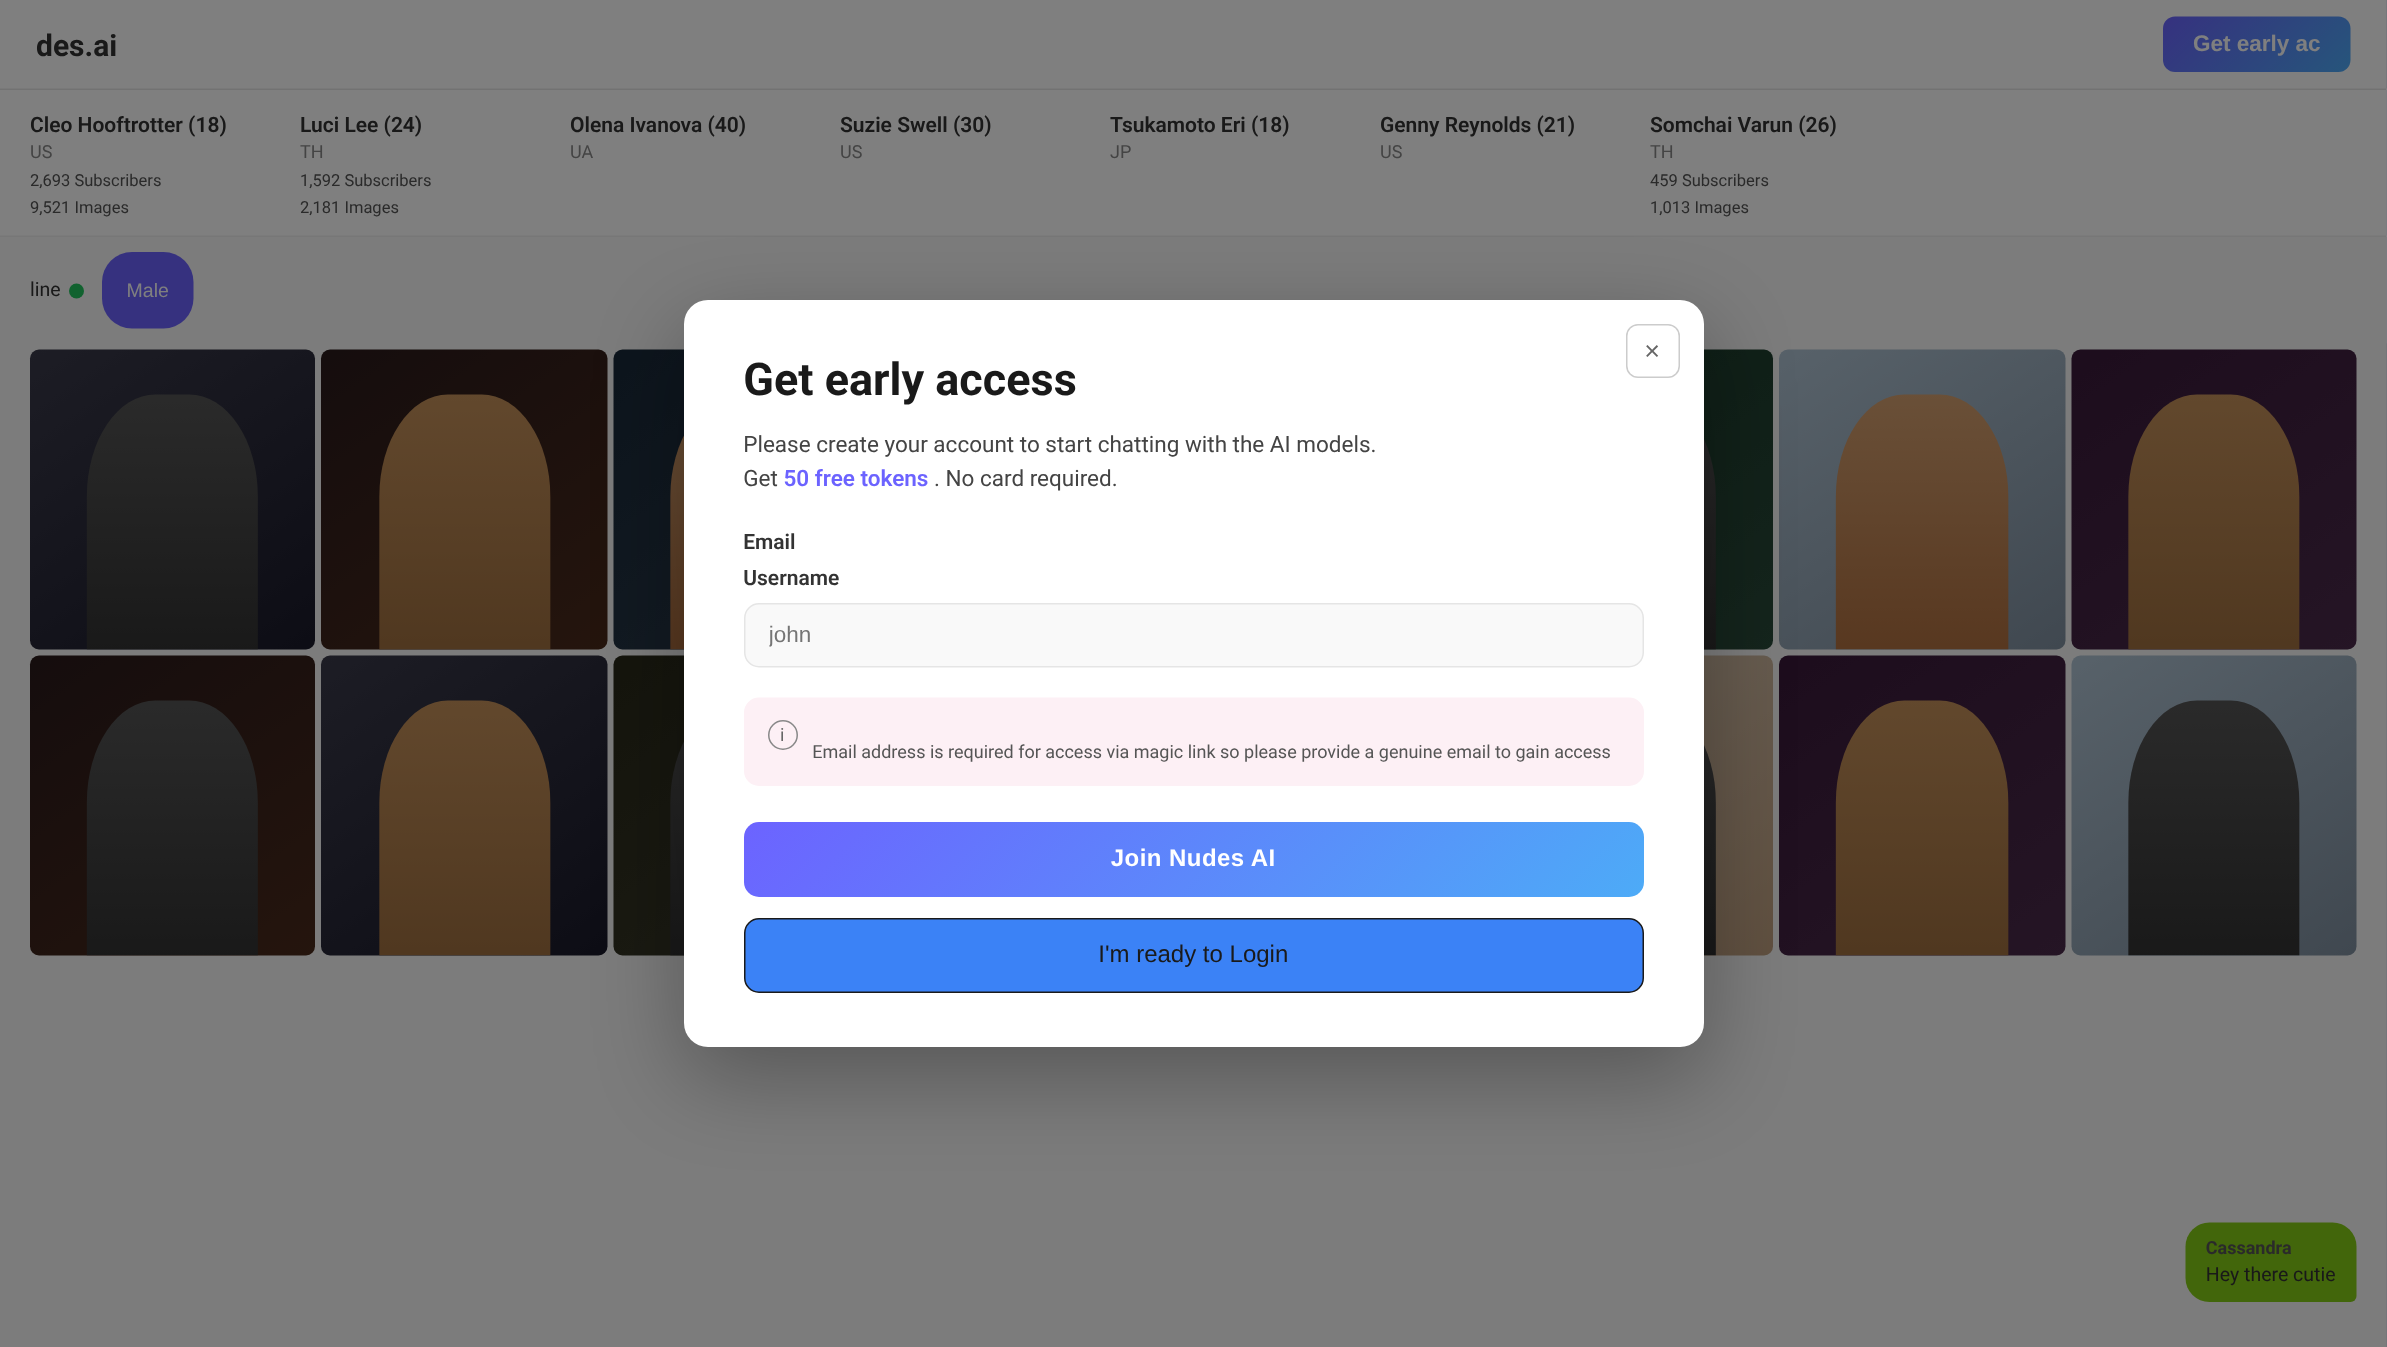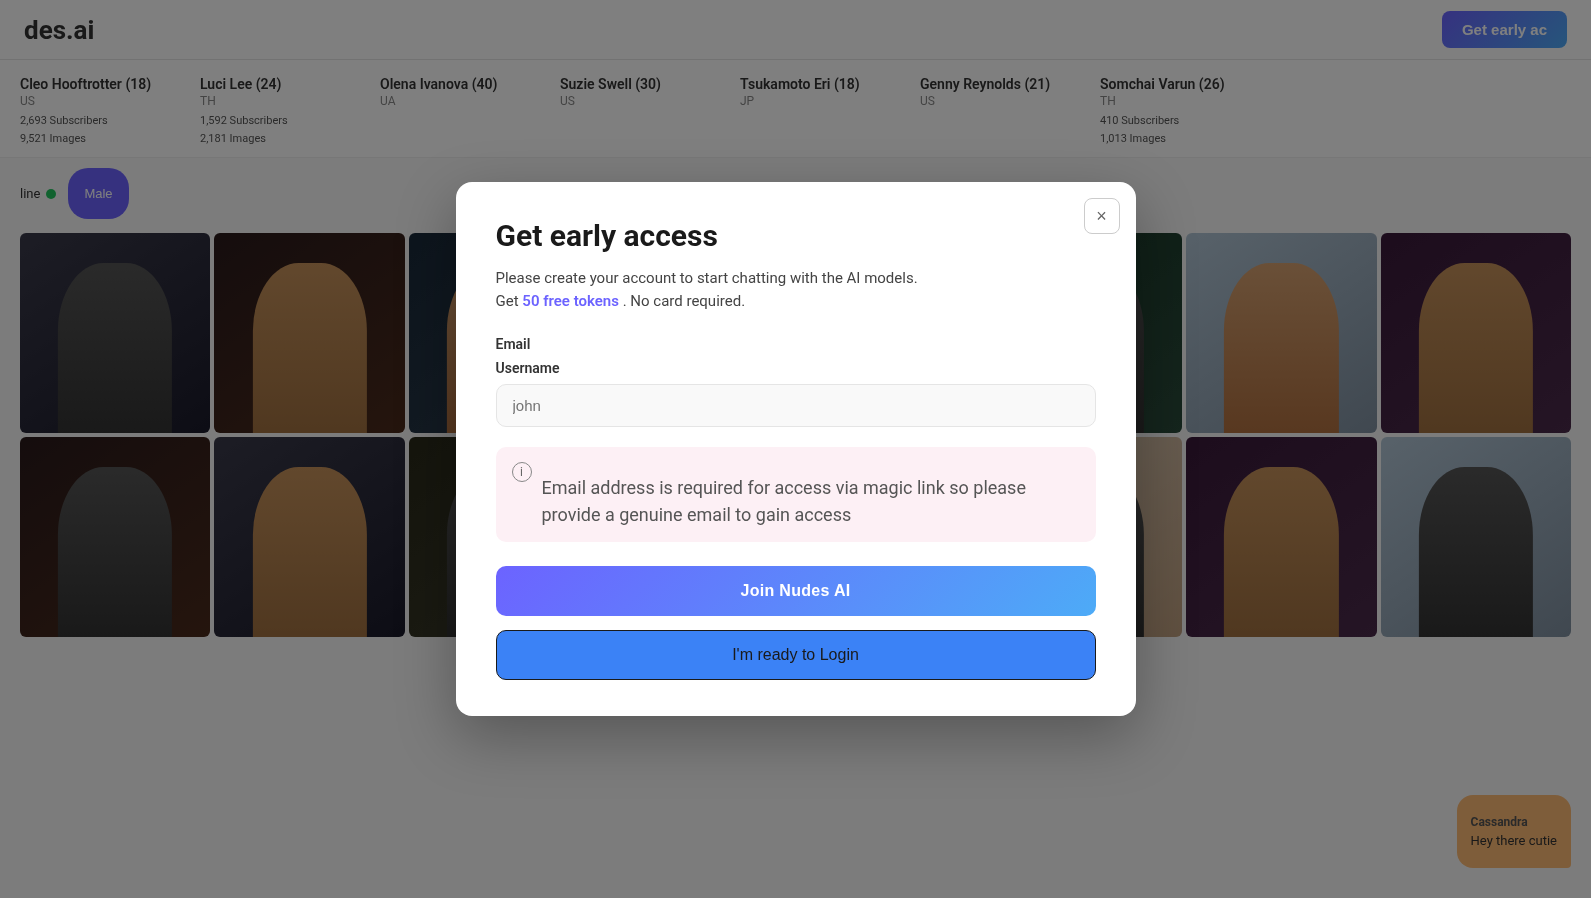--- a/index.html
+++ b/index.html
@@ -30,21 +30,21 @@
       background: #fff;
       display: flex;
       align-items: center;
       justify-content: space-between;
       padding: 0 24px;
       border-bottom: 1px solid #e5e5e5;
       z-index: 1;
     }
 
     .logo-text {
-      font-size: 26px;
+      font-size: 20px;
       font-weight: 700;
       color: #333;
     }
 
     .early-access-btn {
       background: linear-gradient(135deg, #6c63ff, #4dabf7);
       color: white;
       border: none;
       border-radius: 8px;
       padding: 10px 20px;
@@ -169,23 +169,23 @@
 
     .sil-dark { background: linear-gradient(180deg, #555, #333); }
     .sil-light { background: linear-gradient(180deg, #d4a070, #b07040); }
     .sil-tan { background: linear-gradient(180deg, #c4905a, #a07040); }
 
     
     .chat-bubble {
       position: absolute;
       bottom: 30px;
       right: 20px;
-      background: #fdba74;
+      background: #84cc16;
       border-radius: 16px 16px 4px 16px;
-      padding: 20px 14px;
+      padding: 10px 14px;
       max-width: 200px;
       font-size: 13px;
       color: #333;
     }
 
     .chat-name {
       font-weight: 700;
       font-size: 12px;
       color: #555;
       margin-bottom: 4px;
@@ -305,21 +305,21 @@
       display: flex;
       align-items: center;
       justify-content: center;
       font-size: 12px;
       color: #666;
       flex-shrink: 0;
       margin-top: 1px;
     }
 
     .info-text {
-      font-size: 18px;
+      font-size: 12px;
       color: #555;
       line-height: 1.5;
       margin-top: 13px;
     }
 
     .join-btn {
       width: 100%;
       padding: 16px;
       background: linear-gradient(135deg, #6c63ff 0%, #4dabf7 100%);
       color: white;
@@ -386,21 +386,21 @@
         <div class="model-location">JP</div>
       </div>
       <div class="model-card-info">
         <div class="model-name">Genny Reynolds (21)</div>
         <div class="model-location">US</div>
       </div>
       <div class="model-card-info">
         <div class="model-name">Somchai Varun (26)</div>
         <div class="model-location">TH</div>
         <div class="model-stats">
-          <span>410 Subscribers</span><br>
+          <span>459 Subscribers</span><br>
           <span>1,013 Images</span>
         </div>
       </div>
     </div>
 
     <div class="filter-area">
       <div class="online-indicator">
         <span>line</span>
         <span class="green-dot"></span>
       </div>

